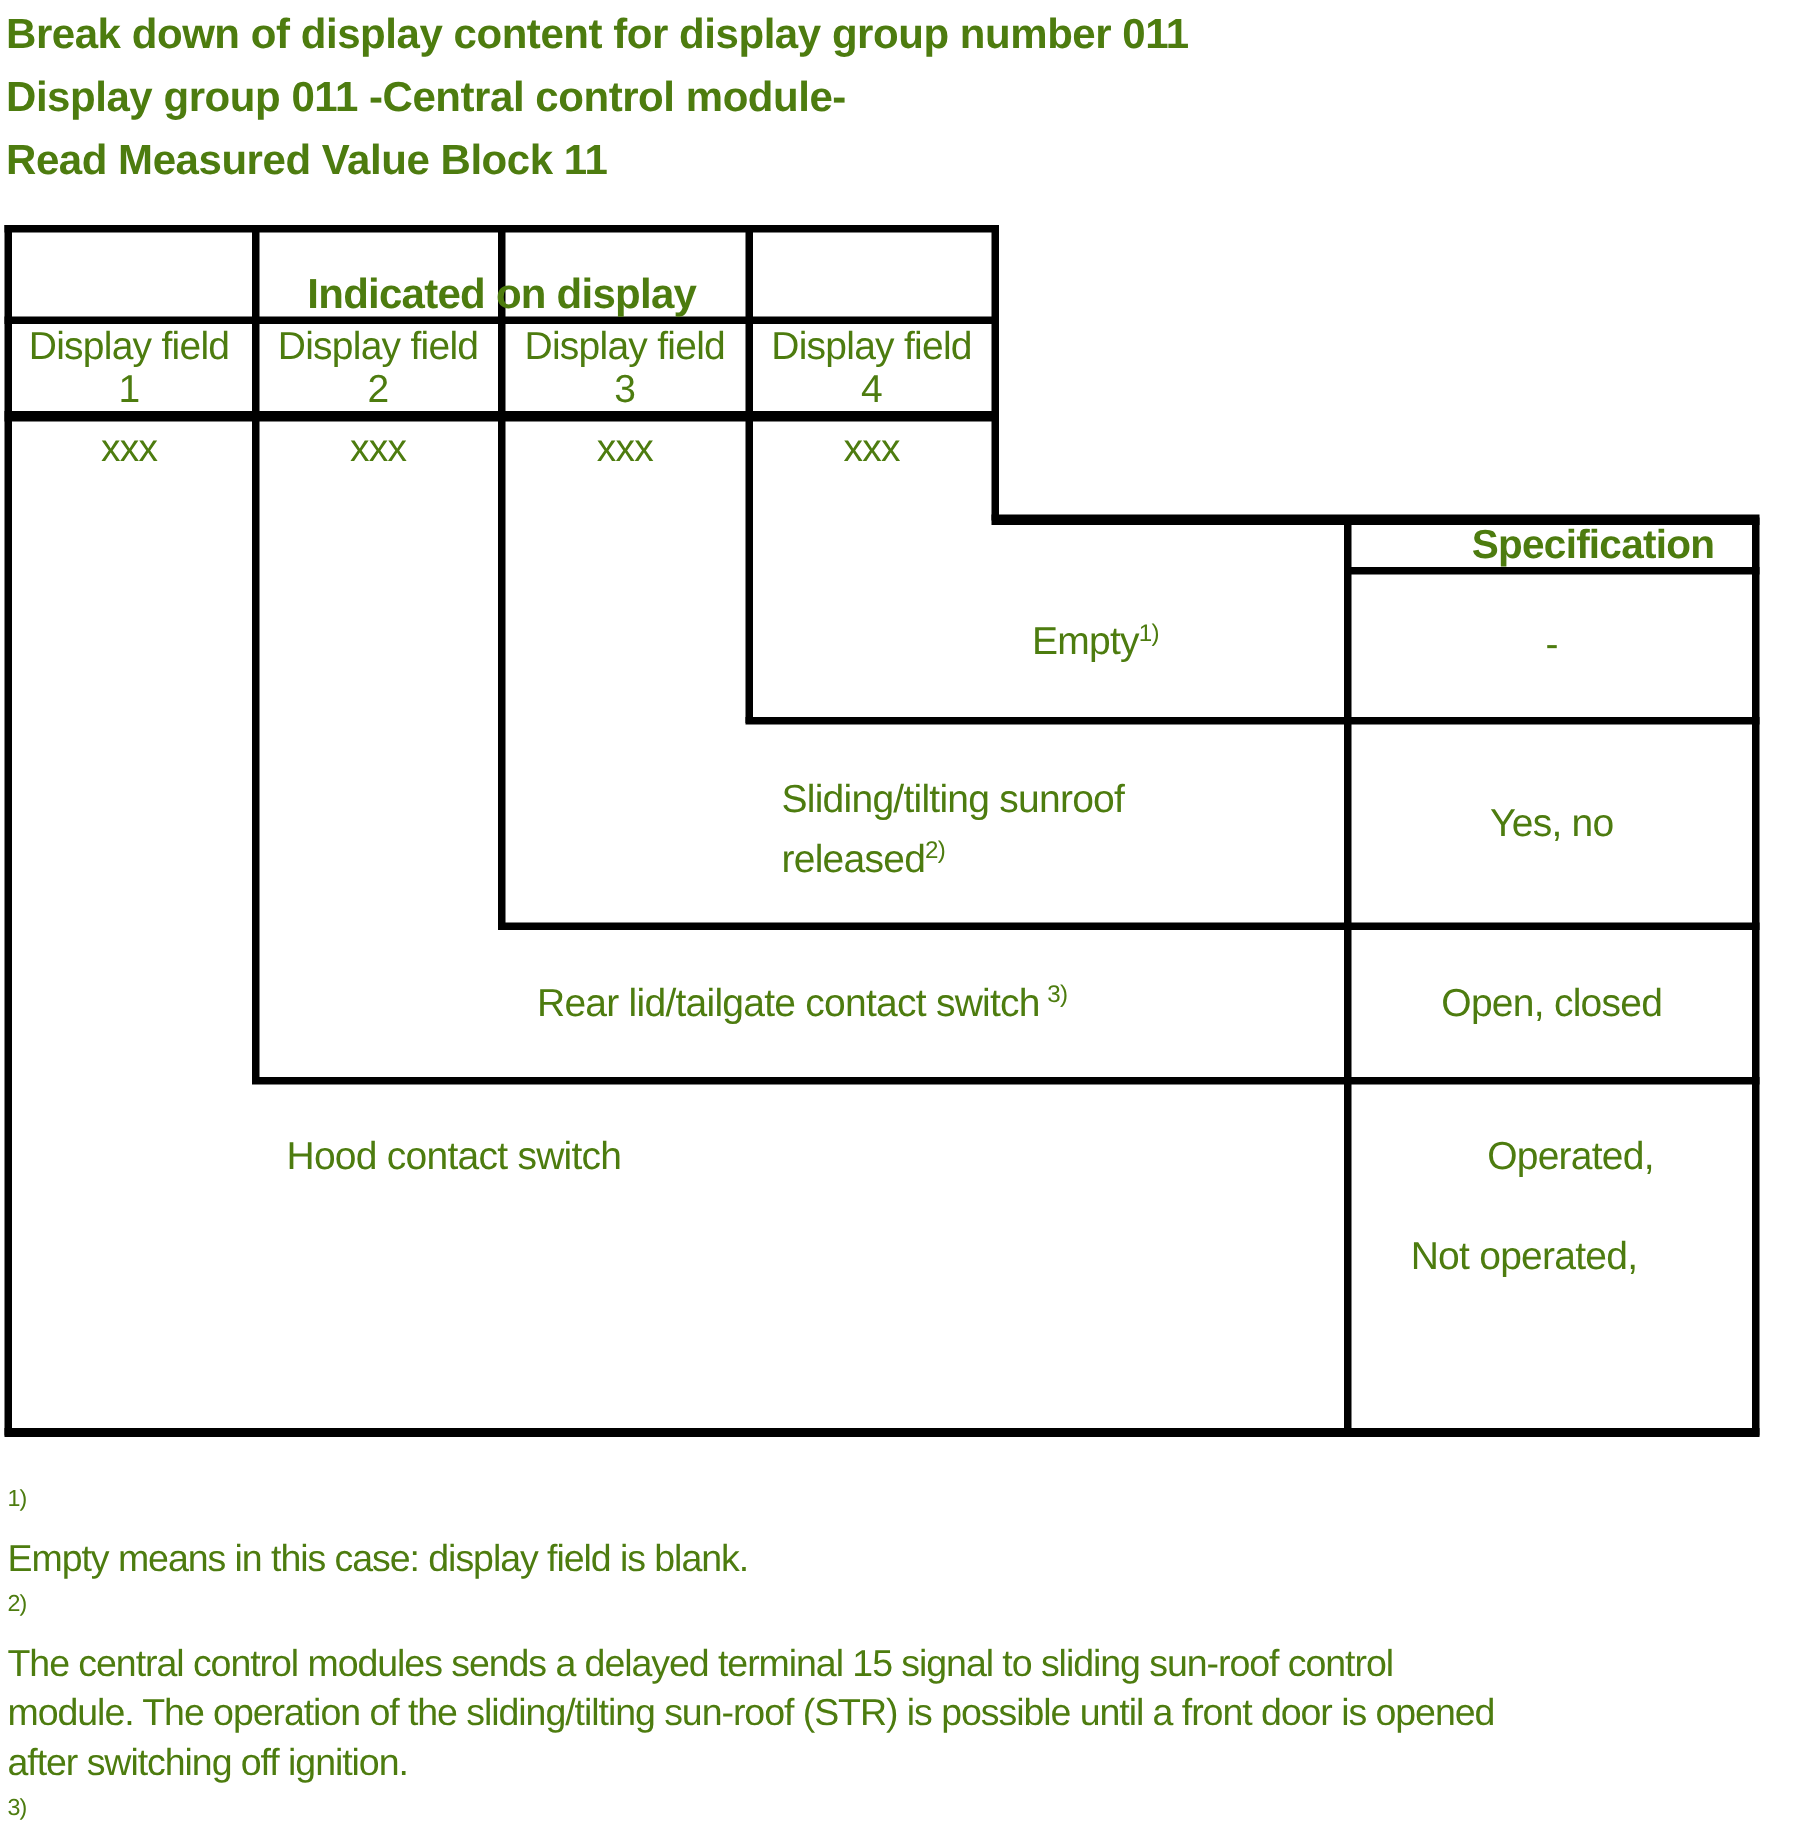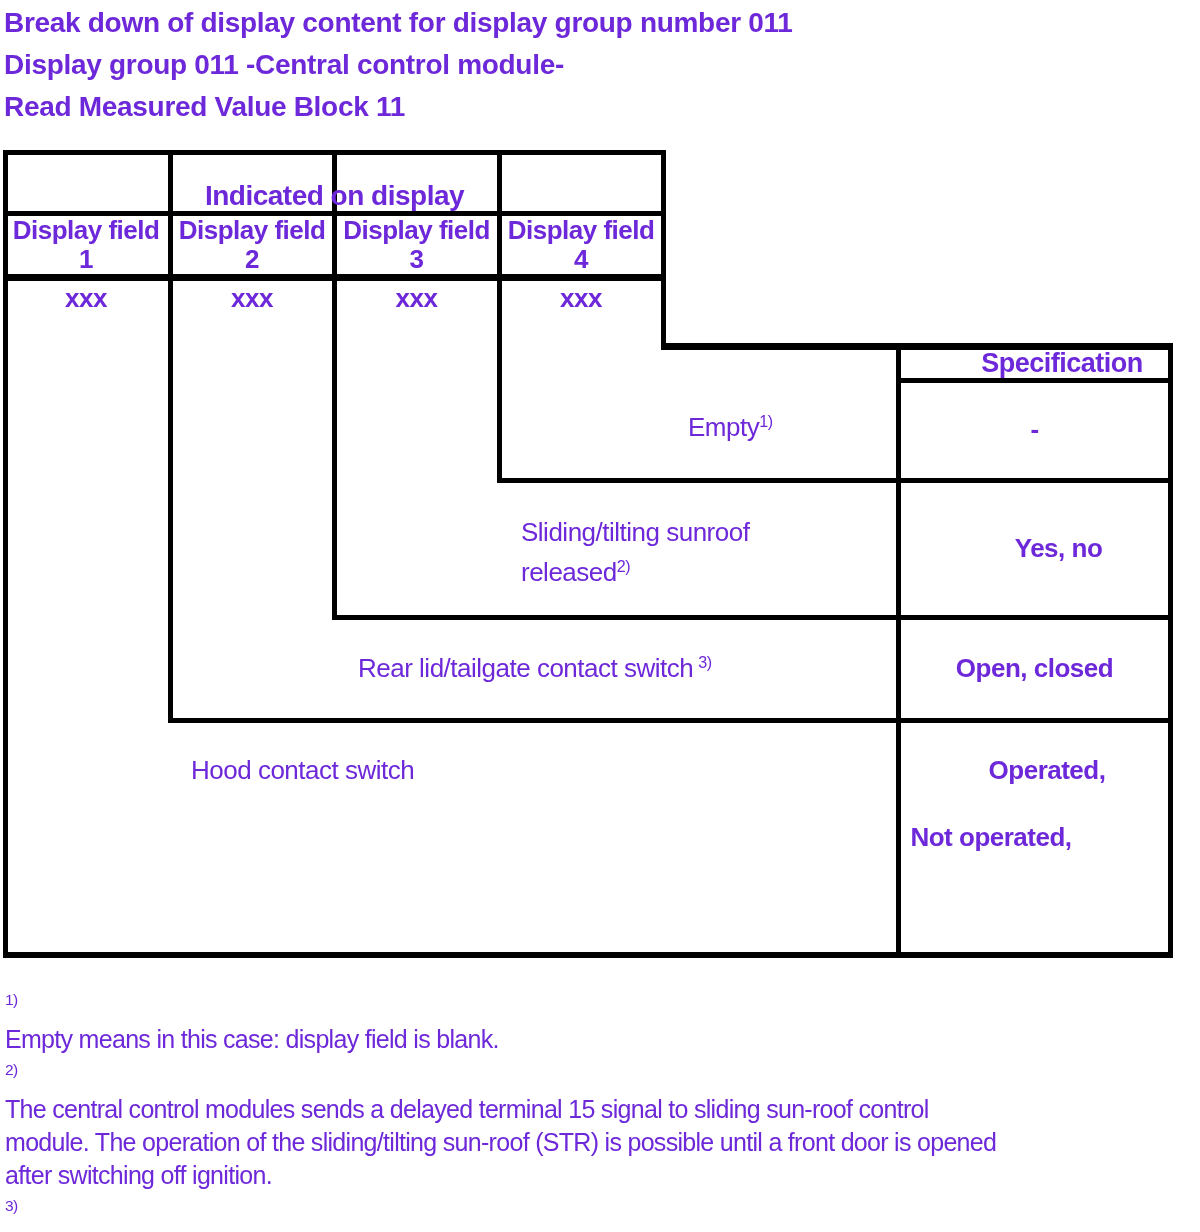--- a/index.html
+++ b/index.html
@@ -5,37 +5,36 @@
   html, body {
     margin: 0;
     padding: 0;
     background: #ffffff;
   }
   #page {
     position: relative;
     width: 1200px;
     height: 1232px;
     background: #ffffff;
-    color: #6d28d9;
+    color: #4d7c0f;
     font-family: "Liberation Sans", "DejaVu Sans", sans-serif;
     overflow: hidden;
   }
   .ln {
     position: absolute;
     background: #000000;
   }
   .txt {
     position: absolute;
     font-size: 26px;
     letter-spacing: -0.5px;
     white-space: nowrap;
   }
   .center {
     text-align: center;
-    font-weight: bold;
   }
   .bold {
     font-weight: bold;
   }
   .title-block {
     position: absolute;
     top: 2px;
     left: 4px;
     font-size: 28px;
     font-weight: bold;
@@ -135,30 +134,30 @@
 
   <div class="txt" style="left:688px; top:412px;">
     <span>Empty</span><sup class="fn">1)</sup>
   </div>
   <div class="txt center" style="left:901px; top:414px; width:267px;">-</div>
 
   <div class="txt sliding-lines" style="left:521px; top:512px;">
     <span>Sliding/tilting sunroof</span><br>
     <span>released</span><sup class="fn">2)</sup>
   </div>
-  <div class="txt center" style="left:901px; top:533px; width:267px;padding-left:24px;">Yes, no</div>
+  <div class="txt center" style="left:901px; top:533px; width:267px;">Yes, no</div>
 
   <div class="txt" style="left:358px; top:653px;">
     <span>Rear lid/tailgate contact switch</span><sup class="fn spaced">3)</sup>
   </div>
   <div class="txt" style="left:191px; top:755px;">Hood contact switch</div>
 
   <div class="txt center" style="left:901px; top:653px; width:267px;">Open, closed</div>
   <div class="txt center" style="left:901px; top:755px; width:292px;">Operated,</div>
-  <div class="txt center" style="left:876px; top:822px; width:230px;">Not operated,</div>
+  <div class="txt center" style="left:901px; top:822px; width:230px;">Not operated,</div>
 
   <div class="footnote" style="top:990px;">
     <sup class="fn">1)</sup><span class="fline">Empty means in this case: display field is blank.</span>
   </div>
   <div class="footnote" style="top:1060px;">
     <sup class="fn">2)</sup><span class="fline">The central control modules sends a delayed terminal 15 signal to sliding sun-roof control</span>
     <span class="fline">module. The operation of the sliding/tilting sun-roof (STR) is possible until a front door is opened</span>
     <span class="fline">after switching off ignition.</span>
   </div>
   <div class="footnote" style="top:1196px;">

